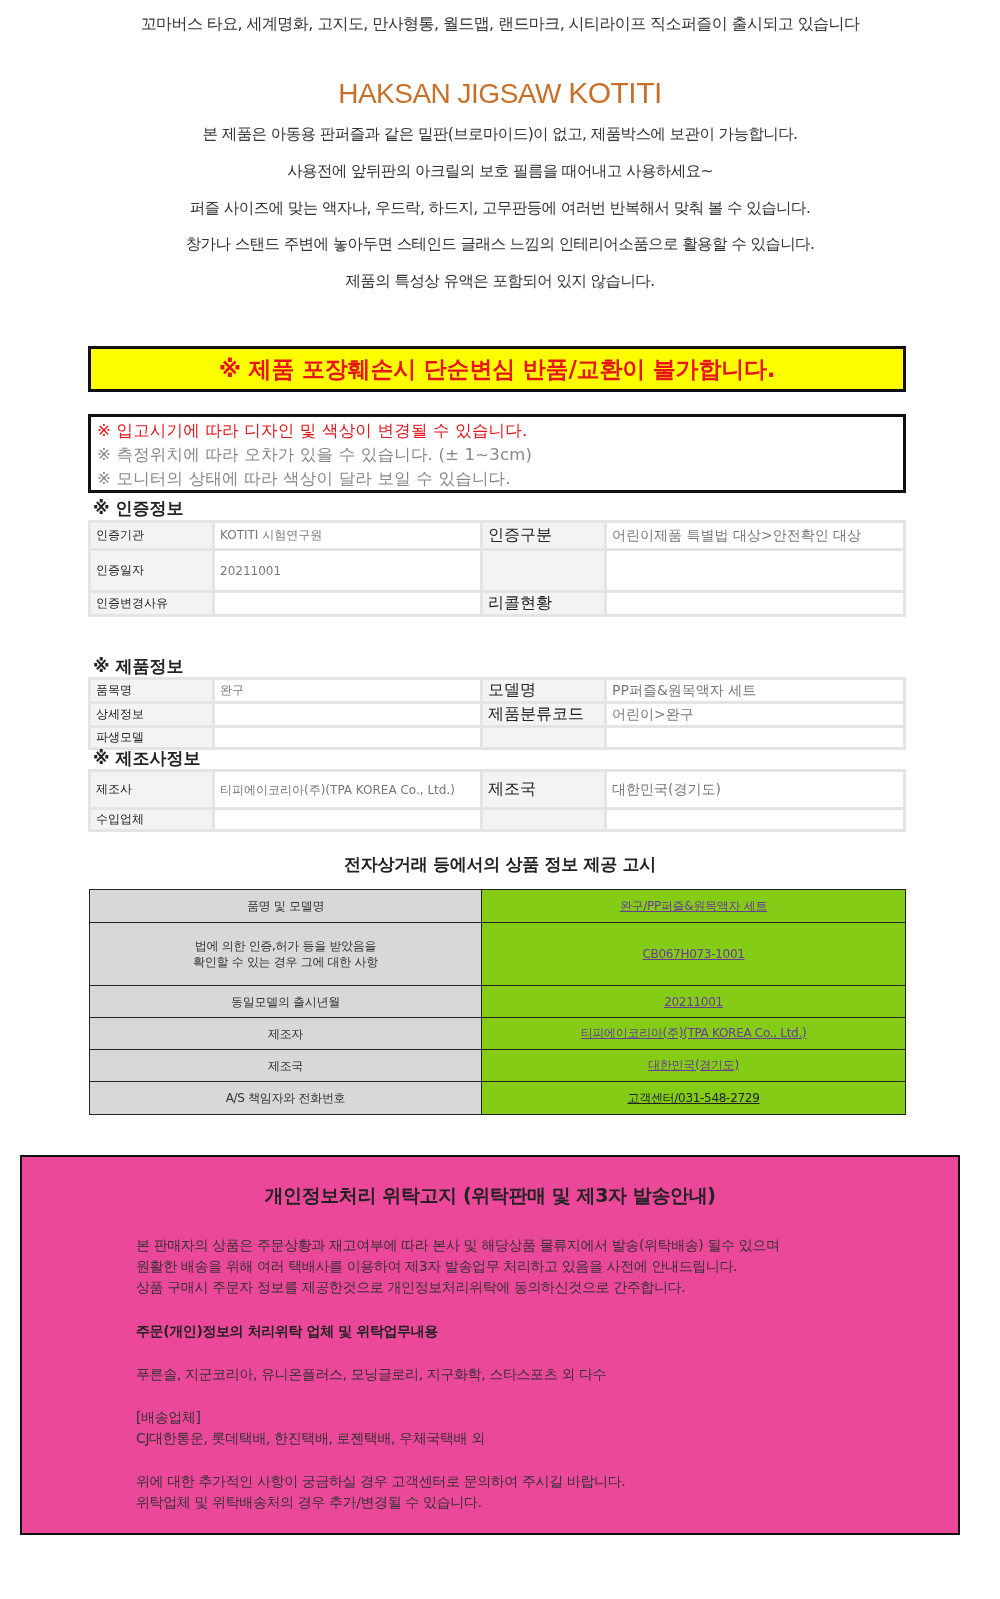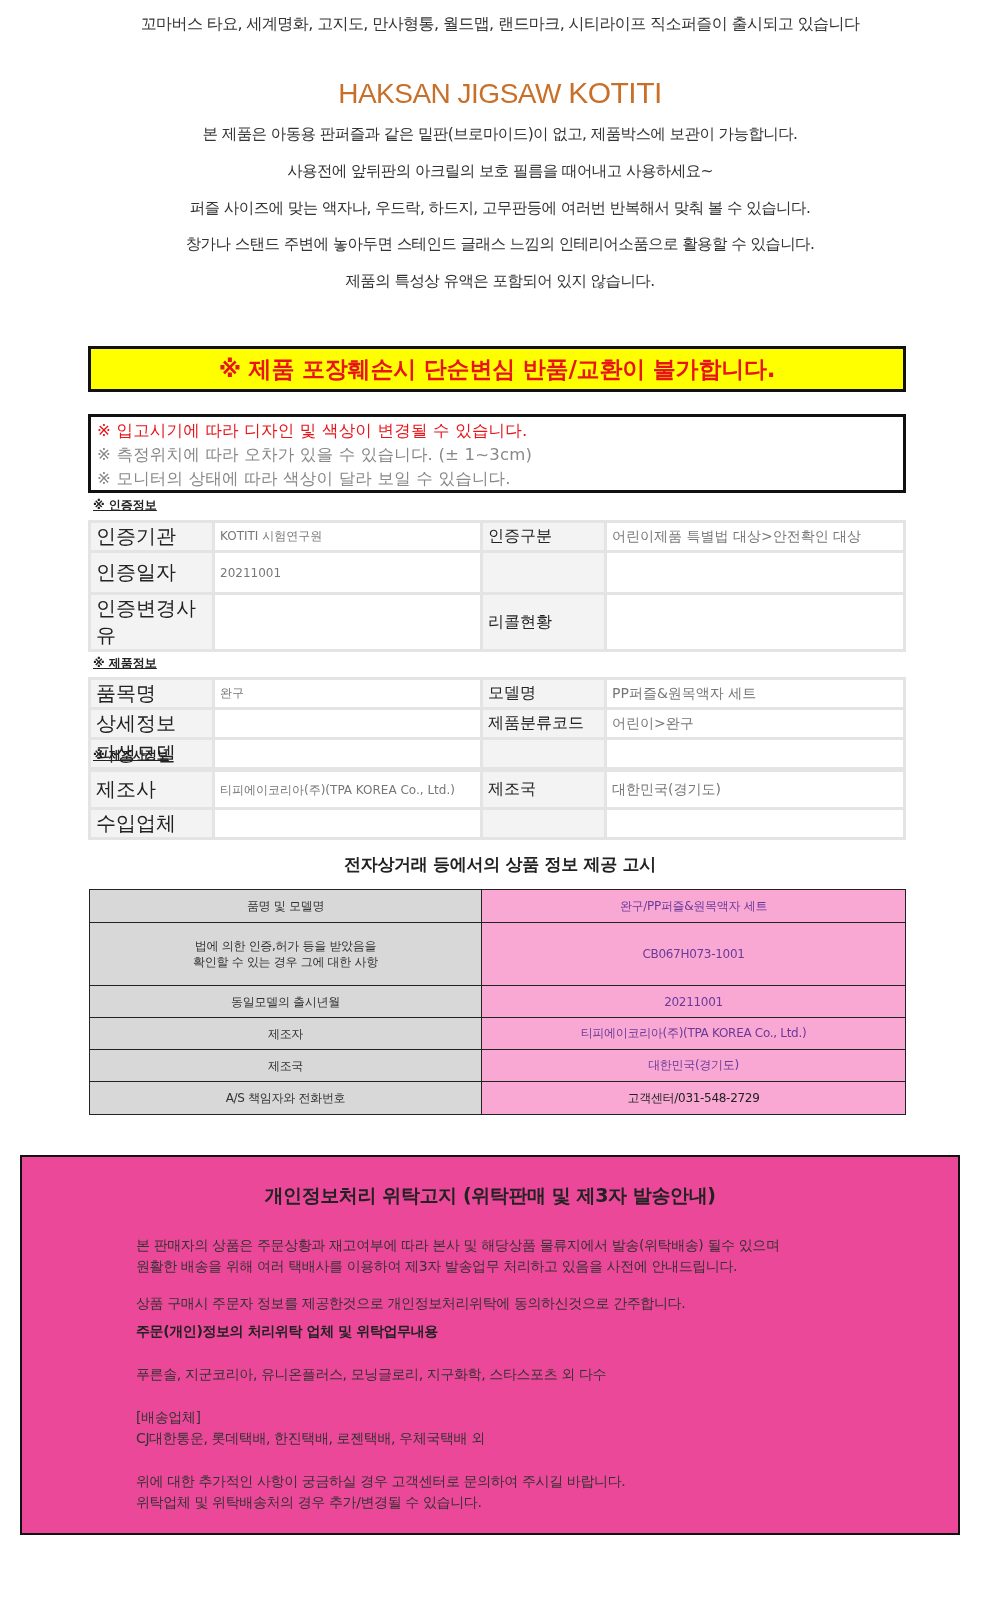--- a/index.html
+++ b/index.html
@@ -30,49 +30,49 @@
     .notice-box {
       position: absolute; left: 88px; top: 414px; width: 818px; height: 79px;
       border: 3px solid #111; padding: 2px 6px;
       font-family: "DejaVu Sans", sans-serif; font-size: 16.5px; line-height: 24px;
       letter-spacing: 0.2px;
     }
     .notice-box .red { color: #e8141a; }
     .notice-box .gray { color: #888; }
 
     .sec-title {
-      position: absolute; left: 93px; font-size: 12px; font-weight: bold; color: #222; text-decoration: underline;
+      position: absolute; left: 93px; font-size: 17px; font-weight: bold; color: #222;
     }
 
     .info-table {
       position: absolute; left: 88px; width: 818px; border-collapse: collapse;
       border-top: 3px solid #4a90d9;
     }
     .info-table td {
       border: 3px solid #e4e4e4; font-size: 15px; padding: 0 5px; vertical-align: middle;
     }
-    .info-table td.lbl { background: #f3f3f3; color: #222; width: 124px; font-size: 20px; }
+    .info-table td.lbl { background: #f3f3f3; color: #222; width: 124px; font-size: 12px; }
     .info-table td.val { background: #fff; color: #777; font-size: 12px; width: 268px; }
     .info-table td.lbl2 { background: #f3f3f3; color: #222; width: 124px; font-size: 16px; }
     .info-table td.val2 { background: #fff; color: #777; font-size: 14px; }
     .status-ok { color: #1a1ab0 !important; text-align: center; }
 
     .ec-title {
       position: absolute; left: 0; width: 1000px; top: 853px; text-align: center;
       font-size: 17px; font-weight: bold; color: #222; letter-spacing: -0.3px;
     }
     .ec-table {
       position: absolute; left: 89px; top: 889px; width: 817px; border-collapse: collapse;
     }
     .ec-table td {
       border: 1px solid #222; font-size: 12px; text-align: center; vertical-align: middle;
       letter-spacing: -0.3px;
     }
     .ec-table td.k { background: #d8d8d8; color: #333; width: 392px; line-height: 16px; }
-    .ec-table td.v { background: #f9a8d4; color: #6a3a9a; }
+    .ec-table td.v { background: #84cc16; color: #6a3a9a; text-decoration: underline; }
     .ec-table td.v.plain { color: #222; }
 
     .privacy-box {
       position: absolute; left: 20px; top: 1155px; width: 940px; height: 380px;
       border: 2px solid #111; background: #ec4899;
     }
     .privacy-title {
       position: absolute; left: 0; width: 100%; top: 26px; text-align: center;
       font-size: 19px; font-weight: bold; color: #222; letter-spacing: -0.4px;
     }
@@ -198,20 +198,20 @@
     <td class="k">A/S 책임자와 전화번호</td>
     <td class="v plain">고객센터/031-548-2729</td>
   </tr>
 </tbody>
   </table>
 
 <div class="privacy-box">
   <div class="privacy-title">개인정보처리 위탁고지 (위탁판매 및 제3자 발송안내)</div>
   <div class="p-line" style="top:80px;">본 판매자의 상품은 주문상황과 재고여부에 따라 본사 및 해당상품 물류지에서 발송(위탁배송) 될수 있으며</div>
   <div class="p-line" style="top:101px;">원활한 배송을 위해 여러 택배사를 이용하여 제3자 발송업무 처리하고 있음을 사전에 안내드립니다.</div>
-  <div class="p-line" style="top:122px;margin-top:16px;">상품 구매시 주문자 정보를 제공한것으로 개인정보처리위탁에 동의하신것으로 간주합니다.</div>
+  <div class="p-line" style="top:122px;">상품 구매시 주문자 정보를 제공한것으로 개인정보처리위탁에 동의하신것으로 간주합니다.</div>
   <div class="p-line bold" style="top:166px;">주문(개인)정보의 처리위탁 업체 및 위탁업무내용</div>
   <div class="p-line" style="top:209px;">푸른솔, 지군코리아, 유니온플러스, 모닝글로리, 지구화학, 스타스포츠 외 다수</div>
   <div class="p-line" style="top:252px;">[배송업체]</div>
   <div class="p-line" style="top:273px;">CJ대한통운, 롯데택배, 한진택배, 로젠택배, 우체국택배 외</div>
   <div class="p-line" style="top:316px;">위에 대한 추가적인 사항이 궁금하실 경우 고객센터로 문의하여 주시길 바랍니다.</div>
   <div class="p-line" style="top:337px;">위탁업체 및 위탁배송처의 경우 추가/변경될 수 있습니다.</div>
 </div>
 
 </body></html>

